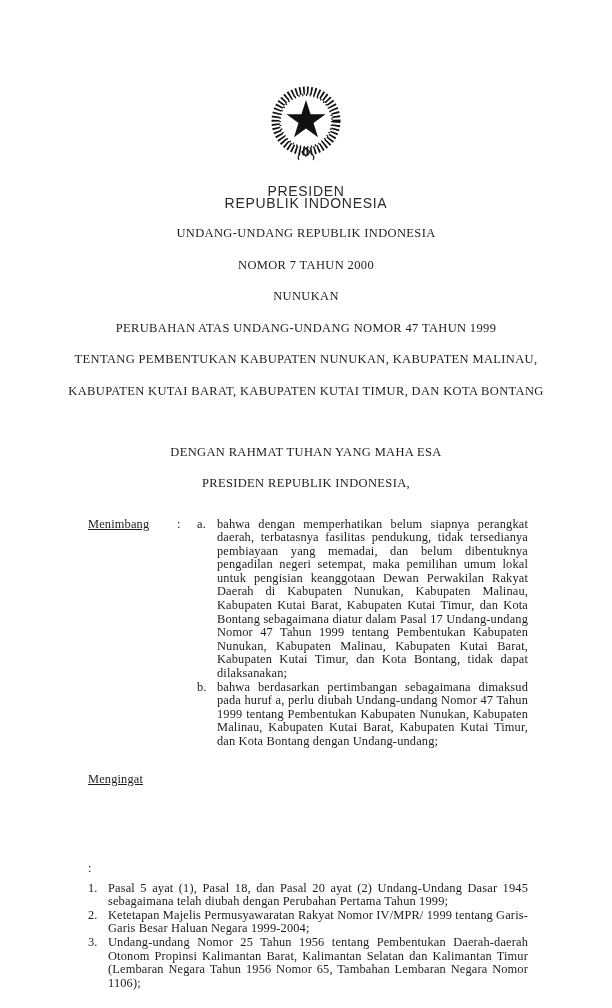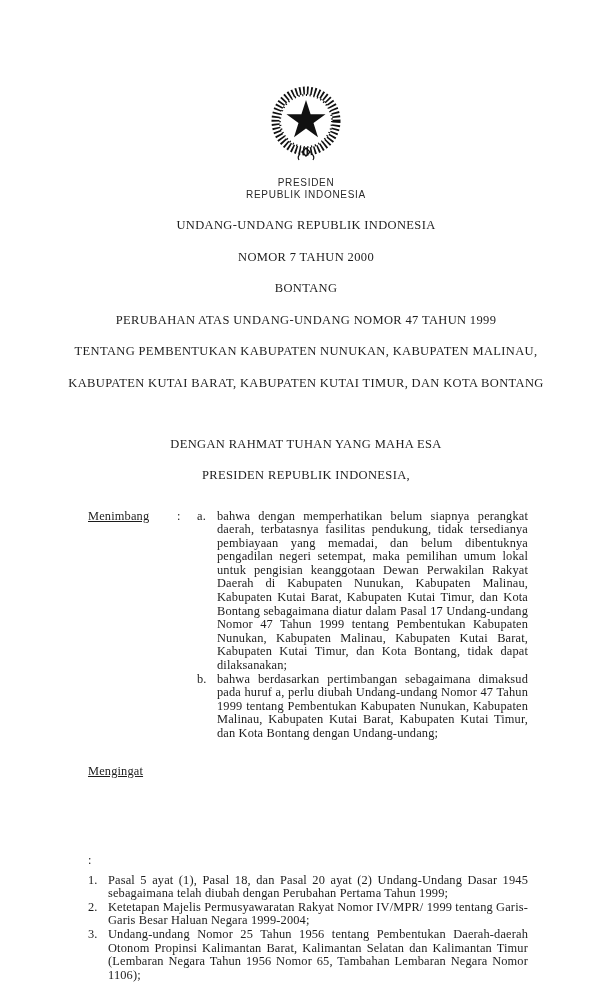--- a/index.html
+++ b/index.html
@@ -12,23 +12,23 @@
   }
   .page {
     position: relative;
     width: 612px; height: 1008px;
     background: #ffffff;
   }
   
   .header { text-align: center; padding-top: 83px; }
   .seal { display: block; margin: 0 auto; }
   .org-lines {
-    margin-top: 14px;
+    margin-top: 22px;
     font-family: "Liberation Sans", sans-serif;
-    font-size: 10px;
+    font-size: 14px;
     letter-spacing: 0.7px;
     line-height: 12px;
     color: #2a2a2a;
   }
   
   .title-block {
     margin-top: 17px;
     text-align: center;
     font-size: 12.5px;
     letter-spacing: 0.35px;
@@ -77,21 +77,21 @@
     </svg>
     <div class="org-lines">
       <div>PRESIDEN</div>
       <div>REPUBLIK INDONESIA</div>
     </div>
   </div>
 
   <div class="title-block">
     <div class="title-line">UNDANG-UNDANG REPUBLIK INDONESIA</div>
     <div class="title-line">NOMOR 7 TAHUN 2000</div>
-    <div class="title-line">BONTANG</div>
+    <div class="title-line">NUNUKAN</div>
     <div class="title-line">PERUBAHAN ATAS UNDANG-UNDANG NOMOR 47 TAHUN 1999</div>
     <div class="title-line">TENTANG PEMBENTUKAN KABUPATEN NUNUKAN, KABUPATEN MALINAU,</div>
     <div class="title-line">KABUPATEN KUTAI BARAT, KABUPATEN KUTAI TIMUR, DAN KOTA BONTANG</div>
   </div>
 
   <div class="preamble">
     <div class="preamble-line">DENGAN RAHMAT TUHAN YANG MAHA ESA</div>
     <div class="preamble-line">PRESIDEN REPUBLIK INDONESIA,</div>
   </div>
 

